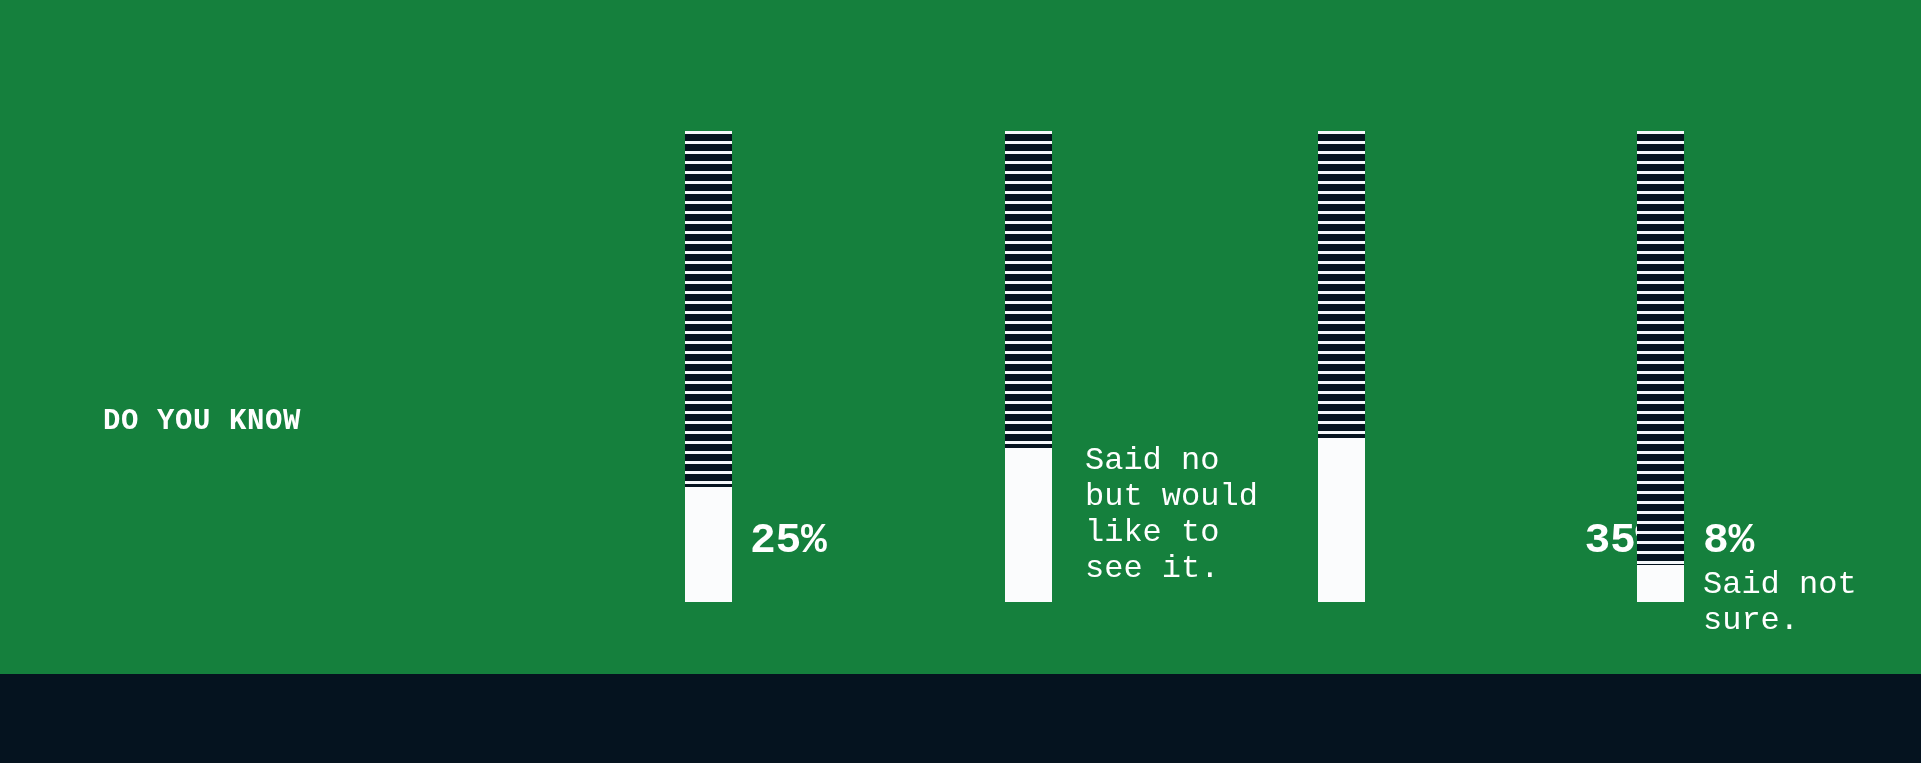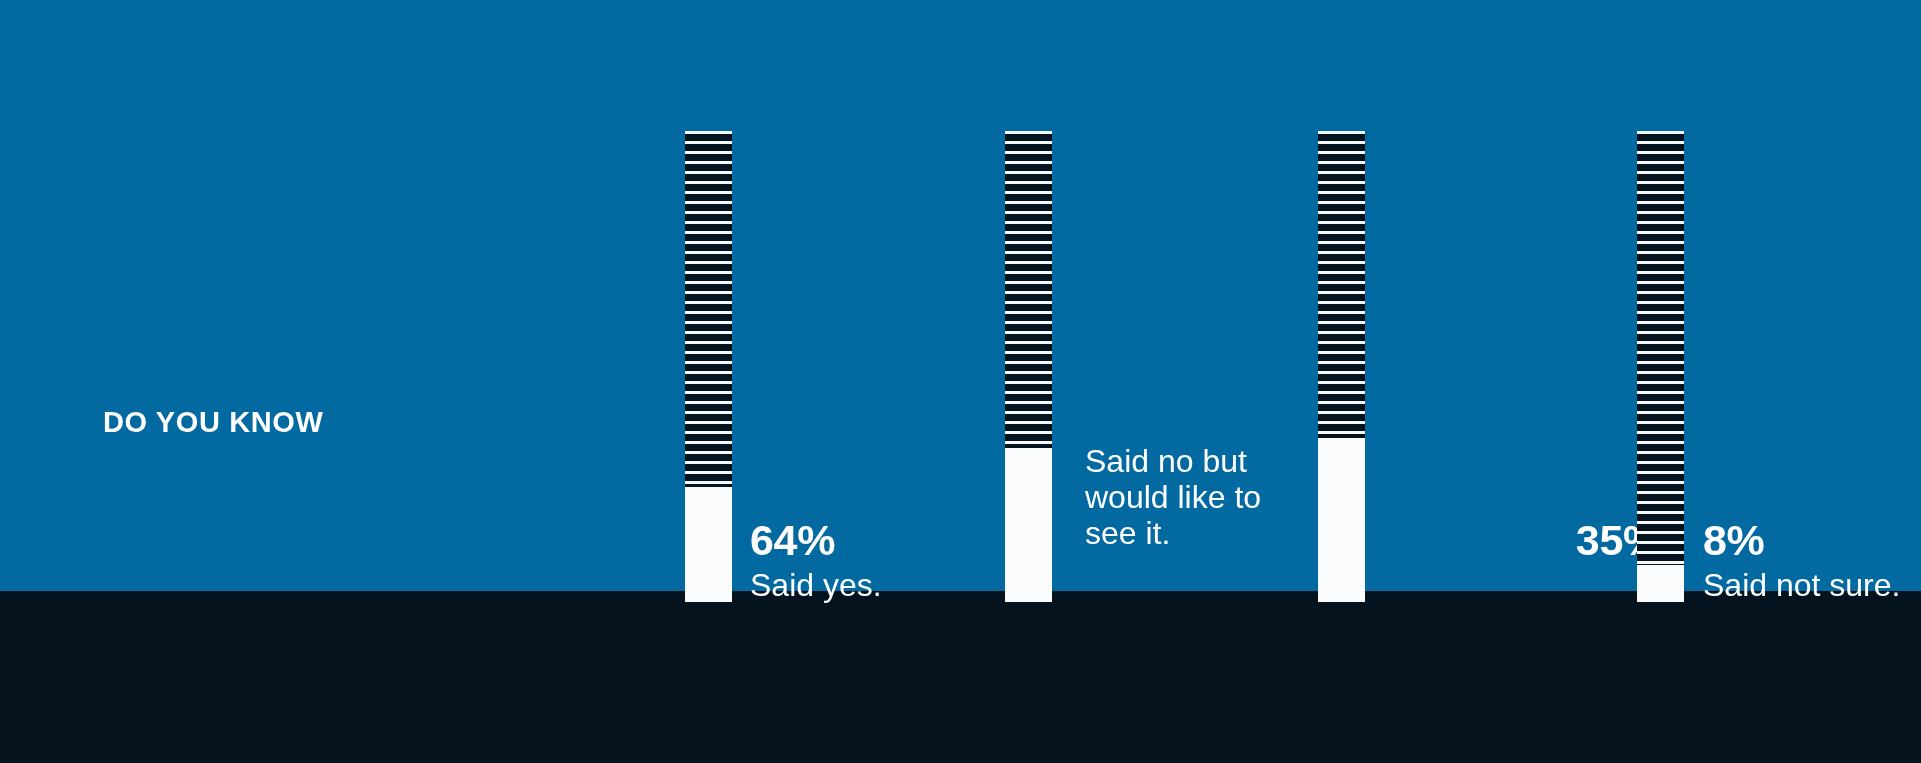--- a/index.html
+++ b/index.html
@@ -9,22 +9,23 @@
   body {
     width: 1921px;
     height: 763px;
     overflow: hidden;
     font-family: "Liberation Sans", sans-serif;
     background: #05131f;
   }
   #infographic {
     position: relative;
     width: 1921px;
-    height: 591px;
-    background: #0369a1;
+    height: 674px;
+    background: #15803d;
+    font-family: Liberation Mono, monospace;
   }
 
   
   #title-block {
     position: absolute;
     left: 103px;
     top: 400px;
     width: 470px;
   }
   .title-line {
@@ -105,22 +106,21 @@
   </div>
 
   <div id="chart-area">
 
     <div class="bar-group" style="left:685px;">
       <div class="bar-column">
         <div class="bar-track" style="top:131px;height:356px;"></div>
         <div class="bar-fill" style="top:487px;height:115px;"></div>
       </div>
       <div class="bar-label" style="left:65px;top:517px;">
-        <div class="bar-pct">64%</div>
-        <div class="bar-desc">Said yes.</div>
+        <div class="bar-pct">25%</div>
       </div>
     </div>
 
     <div class="bar-group" style="left:1005px;">
       <div class="bar-column">
         <div class="bar-track" style="top:131px;height:317px;"></div>
         <div class="bar-fill" style="top:448px;height:154px;"></div>
       </div>
       <div class="bar-label" style="left:80px;top:440px;width:185px;">
         <div class="bar-desc">Said no but would like to see it.</div>

